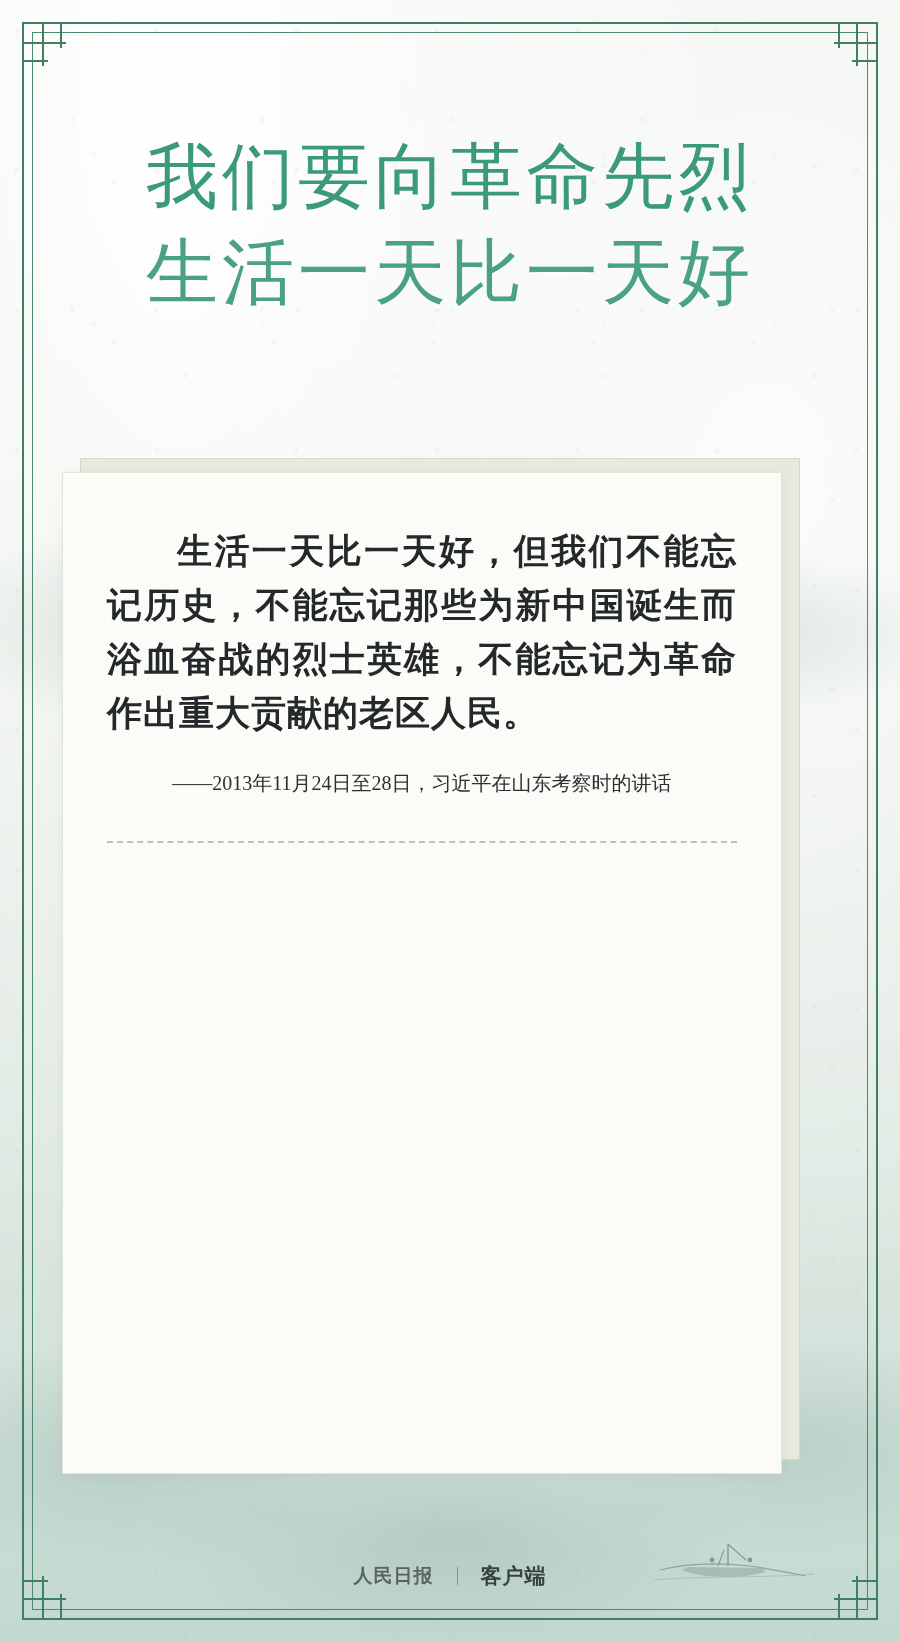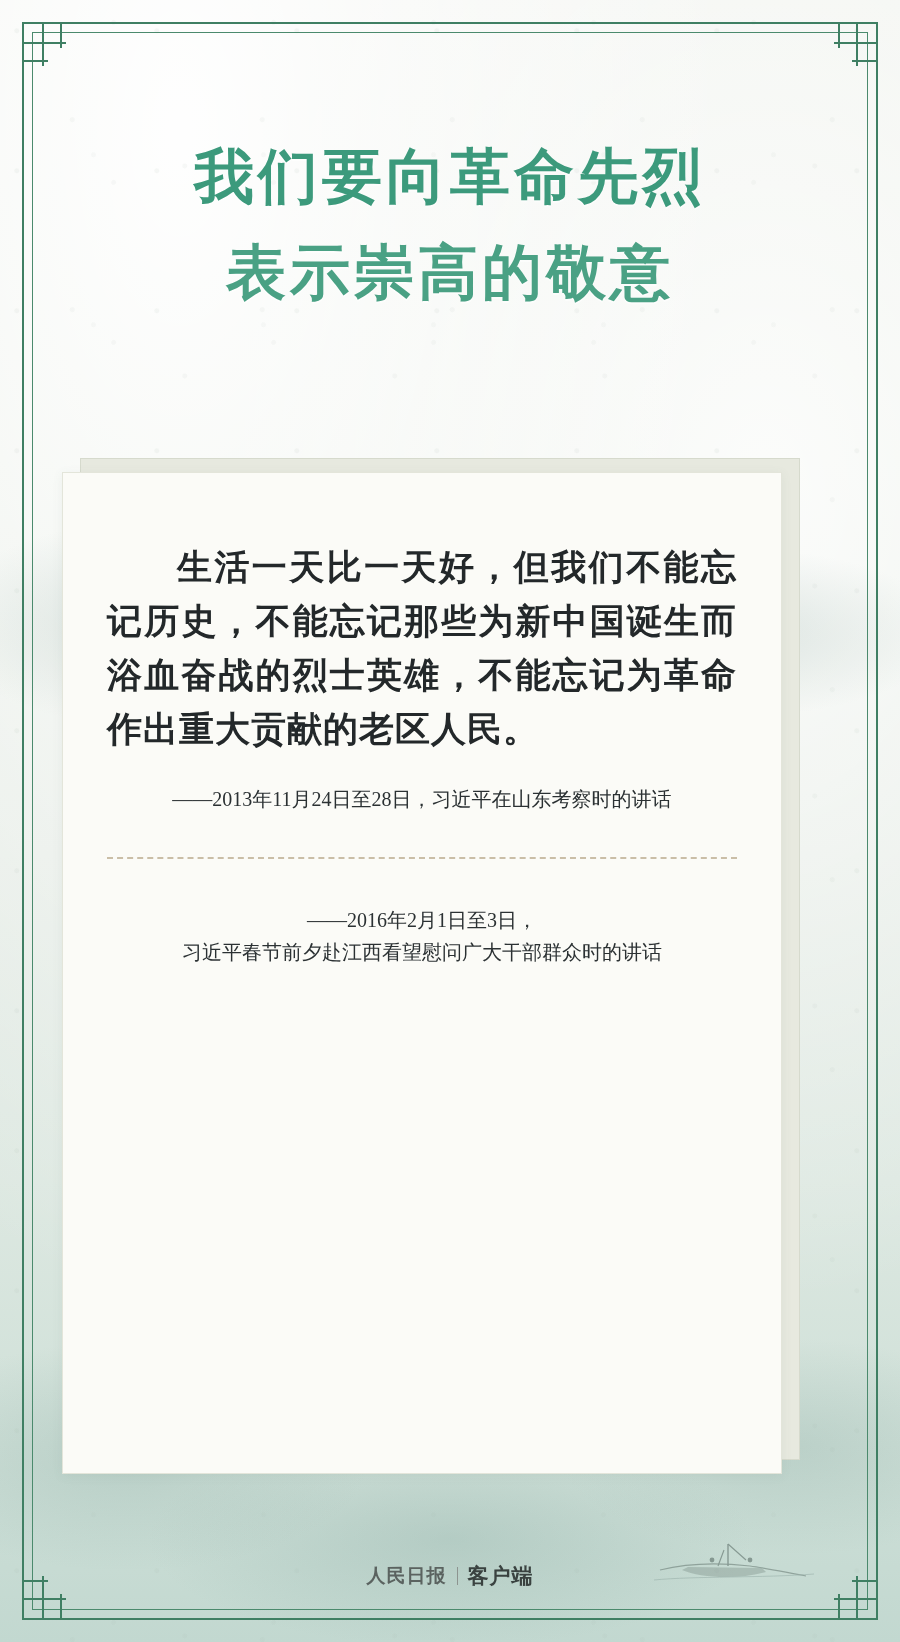--- a/index.html
+++ b/index.html
@@ -98,22 +98,22 @@
 
   
   .title-block {
     position: absolute;
     left: 0; right: 0;
     top: 128px;
     text-align: center;
   }
   .title-line {
     font-family: "DejaVu Sans", "Liberation Sans", sans-serif;
-    font-weight: bold;
-    font-size: 60px;
+    font-weight: normal;
+    font-size: 72px;
     line-height: 96px;
     letter-spacing: 4px;
     color: #3c9a7c;
     text-shadow: 0 2px 0 rgba(255,255,255,0.55);
   }
   .title-line.l2 { color: #4aa184; }
 
   
   .card-shadow {
     position: absolute;
@@ -128,21 +128,21 @@
     left: 62px; top: 472px;
     width: 720px; height: 1002px;
     background: #fbfbf7;
     border: 1px solid #e3e5da;
     box-sizing: border-box;
     box-shadow: 0 2px 10px rgba(90,110,100,0.08);
   }
   .card-inner {
     position: absolute;
     left: 44px; right: 44px;
-    top: 52px; bottom: 40px; margin-top: 16px;
+    top: 52px; bottom: 40px;
   }
 
   .quote-text {
     font-family: "Liberation Serif", "DejaVu Serif", serif;
     font-weight: bold;
     font-size: 35px;
     line-height: 54px;
     color: #23282a;
     text-align: justify;
     text-indent: 70px;
@@ -170,21 +170,21 @@
   
   .footer {
     position: absolute;
     left: 0; right: 0;
     bottom: 52px;
     text-align: center;
   }
   .logo-row {
     display: inline-flex;
     align-items: center;
-    gap: 10px;
+    gap: 23px;
   }
   .logo-mark {
     font-family: "DejaVu Sans", "Liberation Sans", sans-serif;
     font-weight: bold;
     font-size: 19px;
     letter-spacing: 1px;
     color: #5b6360;
   }
   .logo-sep {
     width: 1px; height: 18px;
@@ -243,42 +243,38 @@
   </div>
   <div class="corner br">
     <span class="h1"></span>
       <span class="v1"></span>
       <span class="h2"></span>
       <span class="v2"></span>
   </div>
 
   <div class="title-block">
     <div class="title-line l1">我们要向革命先烈</div>
-    <div class="title-line l2">表示崇高的敬意</div>
+    <div class="title-line l2">生活一天比一天好</div>
   </div>
 
   <div class="card-shadow"></div>
 
   <div class="card">
     <div class="card-inner">
 
       <div class="quote-block-1">
         <div class="quote-text">生活一天比一天好，但我们不能忘记历史，不能忘记那些为新中国诞生而浴血奋战的烈士英雄，不能忘记为革命作出重大贡献的老区人民。</div>
         <div class="quote-source">
           <span class="src-line">——2013年11月24日至28日，习近平在山东考察时的讲话</span>
         </div>
       </div>
 
       <div class="divider"></div>
 
       <div class="quote-block-2">
-        <div class="quote-source">
-          <span class="src-line">——2016年2月1日至3日，</span>
-          <span class="src-line">习近平春节前夕赴江西看望慰问广大干部群众时的讲话</span>
-        </div>
       </div>
 
     </div>
   </div>
 
   <svg class="boat" viewBox="0 0 160 60">
     <path d="M6 44 C30 38, 60 36, 96 40 C112 42, 130 46, 152 50" stroke="#6d7f78" stroke-width="1.2" fill="none"></path>
     <path d="M28 44 C46 52, 84 54, 112 46 L108 42 L34 41 Z" fill="#6d7f78" opacity="0.55"></path>
     <path d="M74 40 L74 18" stroke="#5c6e68" stroke-width="1.4"></path>
     <path d="M74 18 L92 34" stroke="#5c6e68" stroke-width="1.1"></path>

